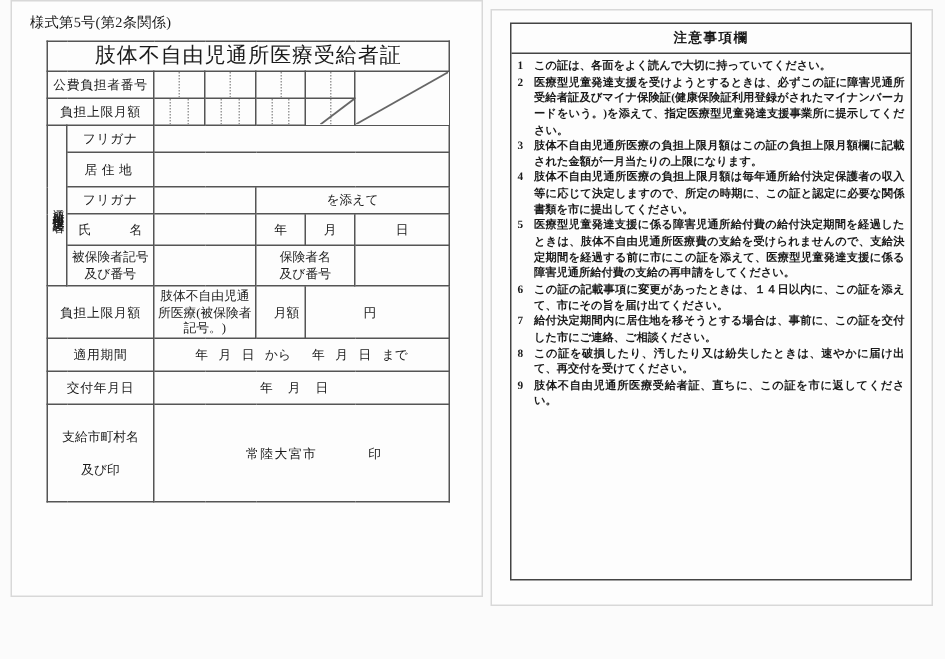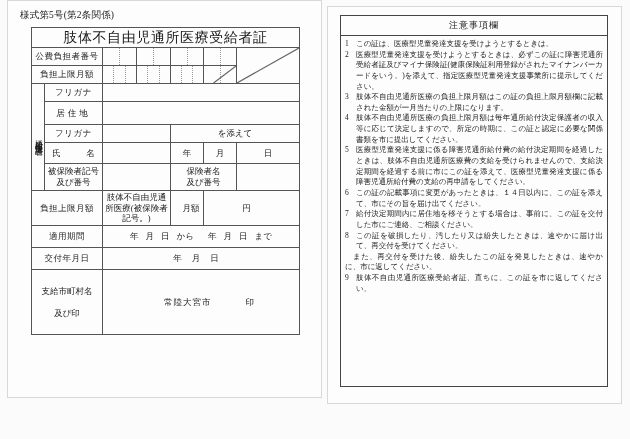--- a/index.html
+++ b/index.html
@@ -14,21 +14,21 @@
     position:absolute;left:0;top:0;width:630px;height:439px;
     display:flex;
   }
   .page{
     position:relative;
     background:#fdfdfd;
     box-sizing:border-box;
     border:1px solid #d8d8d8;
   }
   .page-left{width:315px;height:398px;margin:0 0 0 7px;padding:0;}
-  .page-right{width:295px;height:398px;margin:6px 0 0 5px;padding:0;}
+  .page-right{width:295px;height:398px;margin:6px 0 0 5px;padding:0;font-weight:bold;}
 
   .form-code{
     position:absolute;left:12px;top:8px;
     font-size:9.5px;letter-spacing:.2px;white-space:nowrap;
   }
 
   
   .cert{
     position:absolute;left:23px;top:26px;
     width:268px;
@@ -286,21 +286,21 @@
     </tbody>
       </table>
   </div>
 
   <div class="page page-right">
     <div class="notes">
       <div class="notes-head">注意事項欄</div>
       <div class="notes-body" id="notes-body">
           <div class="note">
             <span class="note-no">1</span>
-            <span class="note-tx">この証は、医療型児童発達支援を受けようとするときは。</span>
+            <span class="note-tx">この証は、各面をよく読んで大切に持っていてください。</span>
           </div>
           <div class="note">
             <span class="note-no">2</span>
             <span class="note-tx">医療型児童発達支援を受けようとするときは、必ずこの証に障害児通所受給者証及びマイナ保険証(健康保険証利用登録がされたマイナンバーカードをいう。)を添えて、指定医療型児童発達支援事業所に提示してください。</span>
           </div>
           <div class="note">
             <span class="note-no">3</span>
             <span class="note-tx">肢体不自由児通所医療の負担上限月額はこの証の負担上限月額欄に記載された金額が一月当たりの上限になります。</span>
           </div>
           <div class="note">
@@ -316,21 +316,20 @@
             <span class="note-tx">この証の記載事項に変更があったときは、１４日以内に、この証を添えて、市にその旨を届け出てください。</span>
           </div>
           <div class="note">
             <span class="note-no">7</span>
             <span class="note-tx">給付決定期間内に居住地を移そうとする場合は、事前に、この証を交付した市にご連絡、ご相談ください。</span>
           </div>
           <div class="note">
             <span class="note-no">8</span>
             <span class="note-tx">この証を破損したり、汚したり又は紛失したときは、速やかに届け出て、再交付を受けてください。</span>
           </div>
-          <div class="note-sub">また、再交付を受けた後、紛失したこの証を発見したときは、速やかに、市に返してください。</div>
           <div class="note">
             <span class="note-no">9</span>
             <span class="note-tx">肢体不自由児通所医療受給者証、直ちに、この証を市に返してください。</span>
           </div>
         </div>
     </div>
   </div>
 
 </div>
 

